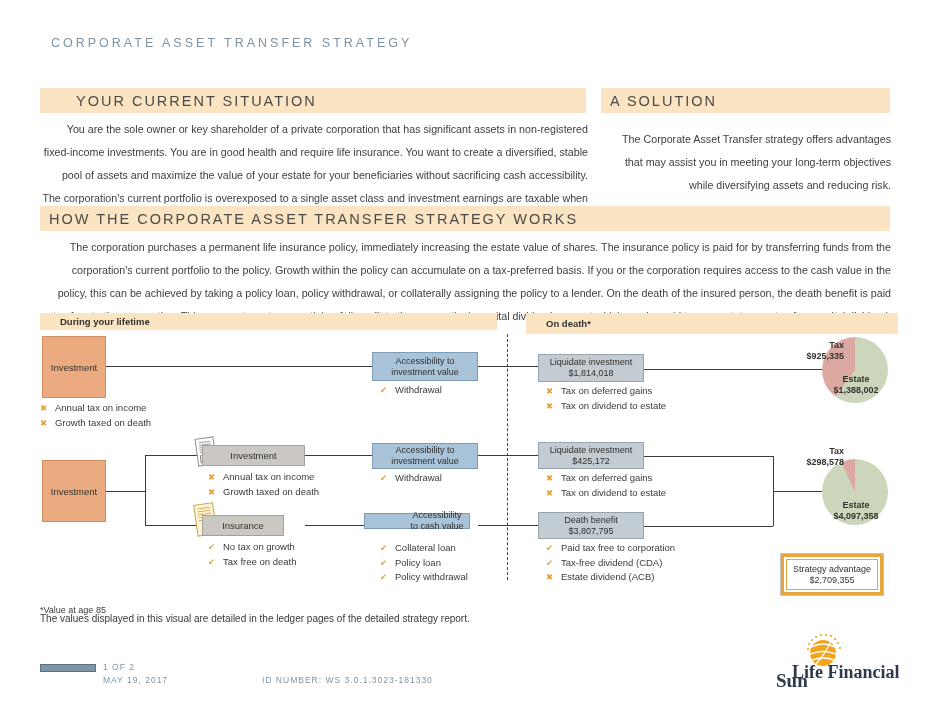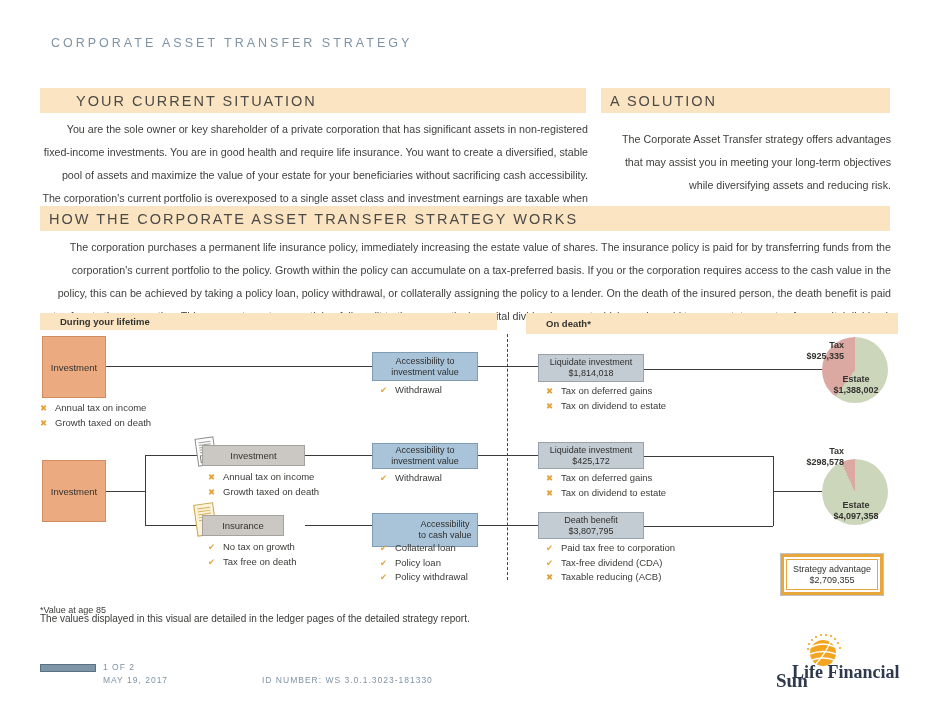--- a/index.html
+++ b/index.html
@@ -208,21 +208,21 @@
     <div class="mitem">
         <span class="mark">✔</span>
         <span class="mtxt">No tax on growth</span>
       </div>
     <div class="mitem">
         <span class="mark">✔</span>
         <span class="mtxt">Tax free on death</span>
       </div>
   </div>
   <div class="abs hline" style="left:305px;top:525px;width:67px;"></div>
-  <div class="abs blue-box" style="left:372px;top:513px;width:106px;height:34px;padding-left:44px;">
+  <div class="abs blue-box" style="left:364px;top:513px;width:106px;height:16px;padding-left:44px;">
     <span>Accessibility to cash value</span>
   </div>
   <div class="abs mlist" style="left:380px;top:542px;">
     <div class="mitem">
         <span class="mark">✔</span>
         <span class="mtxt">Collateral loan</span>
       </div>
     <div class="mitem">
         <span class="mark">✔</span>
         <span class="mtxt">Policy loan</span>
@@ -241,21 +241,21 @@
     <div class="mitem">
         <span class="mark">✔</span>
         <span class="mtxt">Paid tax free to corporation</span>
       </div>
     <div class="mitem">
         <span class="mark">✔</span>
         <span class="mtxt">Tax-free dividend (CDA)</span>
       </div>
     <div class="mitem">
         <span class="mark">✖</span>
-        <span class="mtxt">Taxable reducing (ACB)</span>
+        <span class="mtxt">Estate dividend (ACB)</span>
       </div>
   </div>
   <div class="abs hline" style="left:644px;top:526px;width:129px;"></div>
   <div class="abs vline" style="left:773px;top:456px;height:70px;"></div>
   <div class="abs hline" style="left:773px;top:491px;width:49px;"></div>
 
   <div class="abs pie" style="left: 822px; top: 459px; background: conic-gradient(rgb(204, 214, 187) 0deg, rgb(204, 214, 187) 335.548deg, rgb(220, 168, 162) 335.548deg, rgb(220, 168, 162) 360deg);"></div>
   <div class="abs pie-lbl" style="left:758px;top:446px;width:86px;text-align:right;">
     <div>Tax</div>
     <div>$298,578</div>

